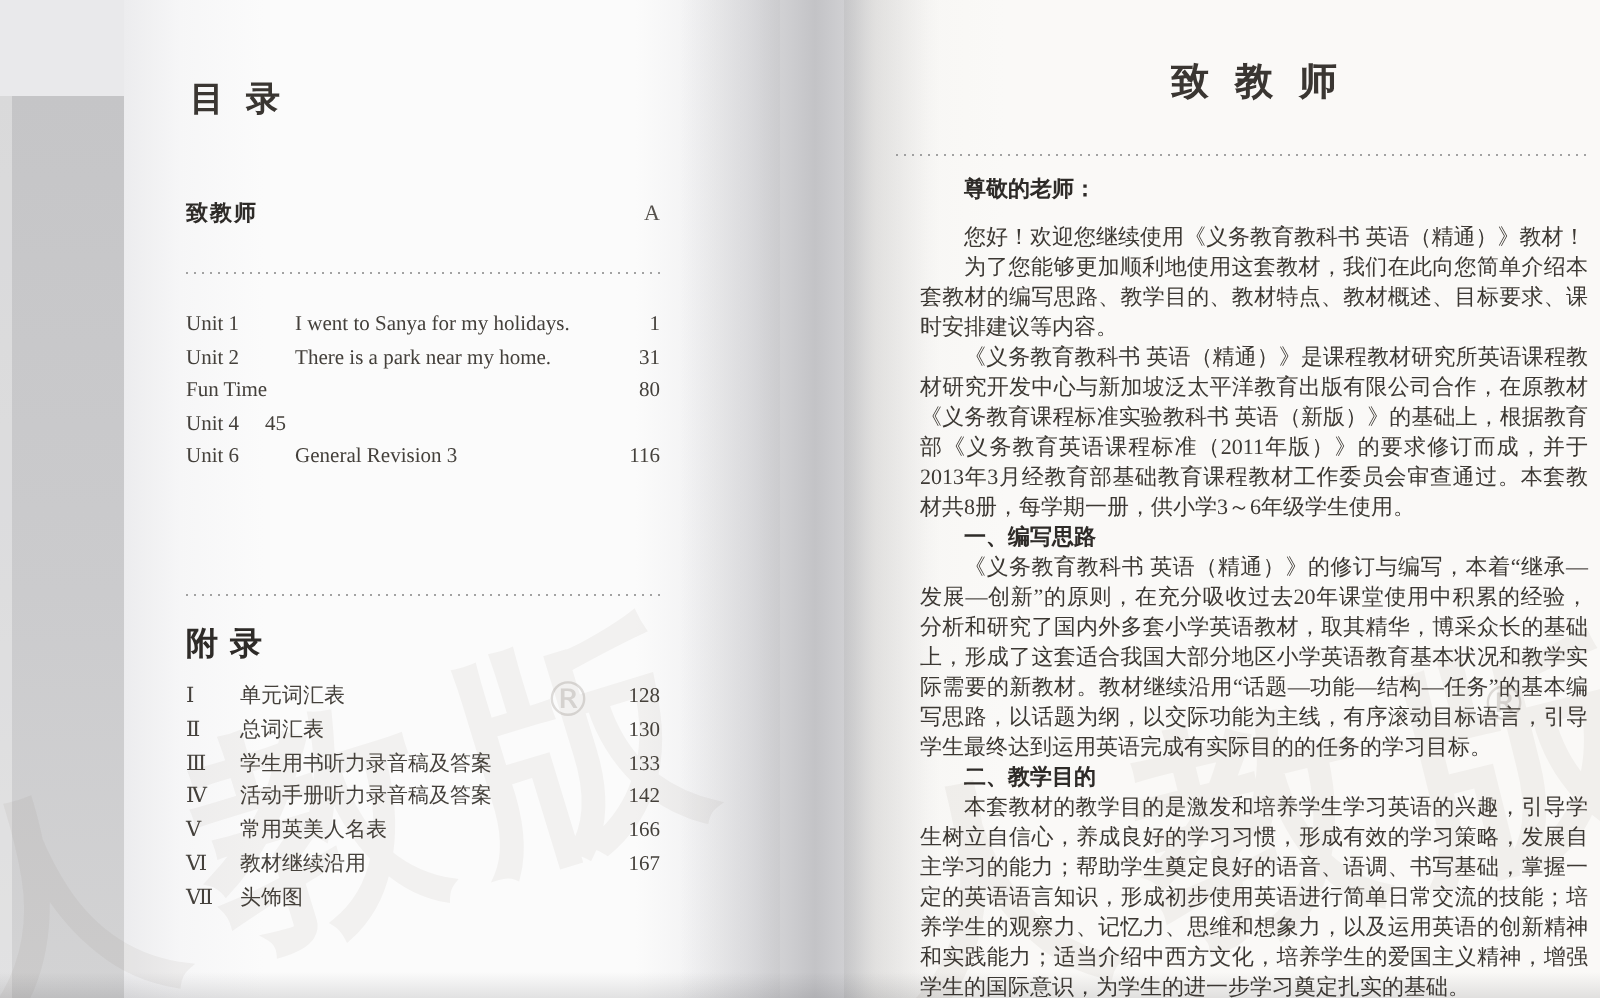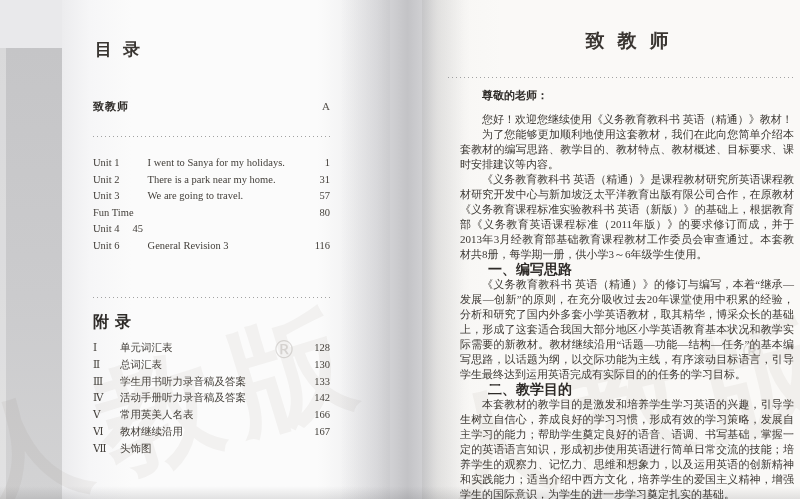--- a/index.html
+++ b/index.html
@@ -99,21 +99,21 @@
     position:absolute;left:38px;top:88px;width:334px;
     font-size:11px;line-height:15px;color:#3c3833;text-align:justify;
   }
   .preface-body p{margin:0;text-indent:2em;}
   .salutation{
     font-family:"Liberation Sans","DejaVu Sans",sans-serif;
     font-weight:700;color:#2e2b28;margin-bottom:9px !important;
   }
   .sec-heading{
     font-family:"Liberation Sans","DejaVu Sans",sans-serif;
-    font-size:14px;font-weight:700;color:#2e2b28;
+    font-size:11px;font-weight:700;color:#2e2b28;
     text-indent:2em;margin:10px 0 0 0;line-height:15px;
   }
 </style>
 </head>
 <body>
 
 <div class="scene">
 
   <div class="corner-bg"></div>
   <div class="left-strip"></div>
@@ -132,25 +132,20 @@
     <div class="unit-list">
       <div class="u-row">
         <span class="u-no">Unit 1</span>
         <span class="u-title">I went to Sanya for my holidays.</span>
         <span class="u-page">1</span>
       </div>
       <div class="u-row">
         <span class="u-no">Unit 2</span>
         <span class="u-title">There is a park near my home.</span>
         <span class="u-page">31</span>
-      </div>
-      <div class="u-row">
-        <span class="u-no">Unit 3</span>
-        <span class="u-title">We are going to travel.</span>
-        <span class="u-page">57</span>
       </div>
       <div class="u-row">
         <span class="u-no">Fun Time</span>
         <span class="u-title"></span>
         <span class="u-page">80</span>
       </div>
       <div class="u-row">
         <span class="u-no">Unit 4</span>
         <span class="u-page">45</span>
       </div>

